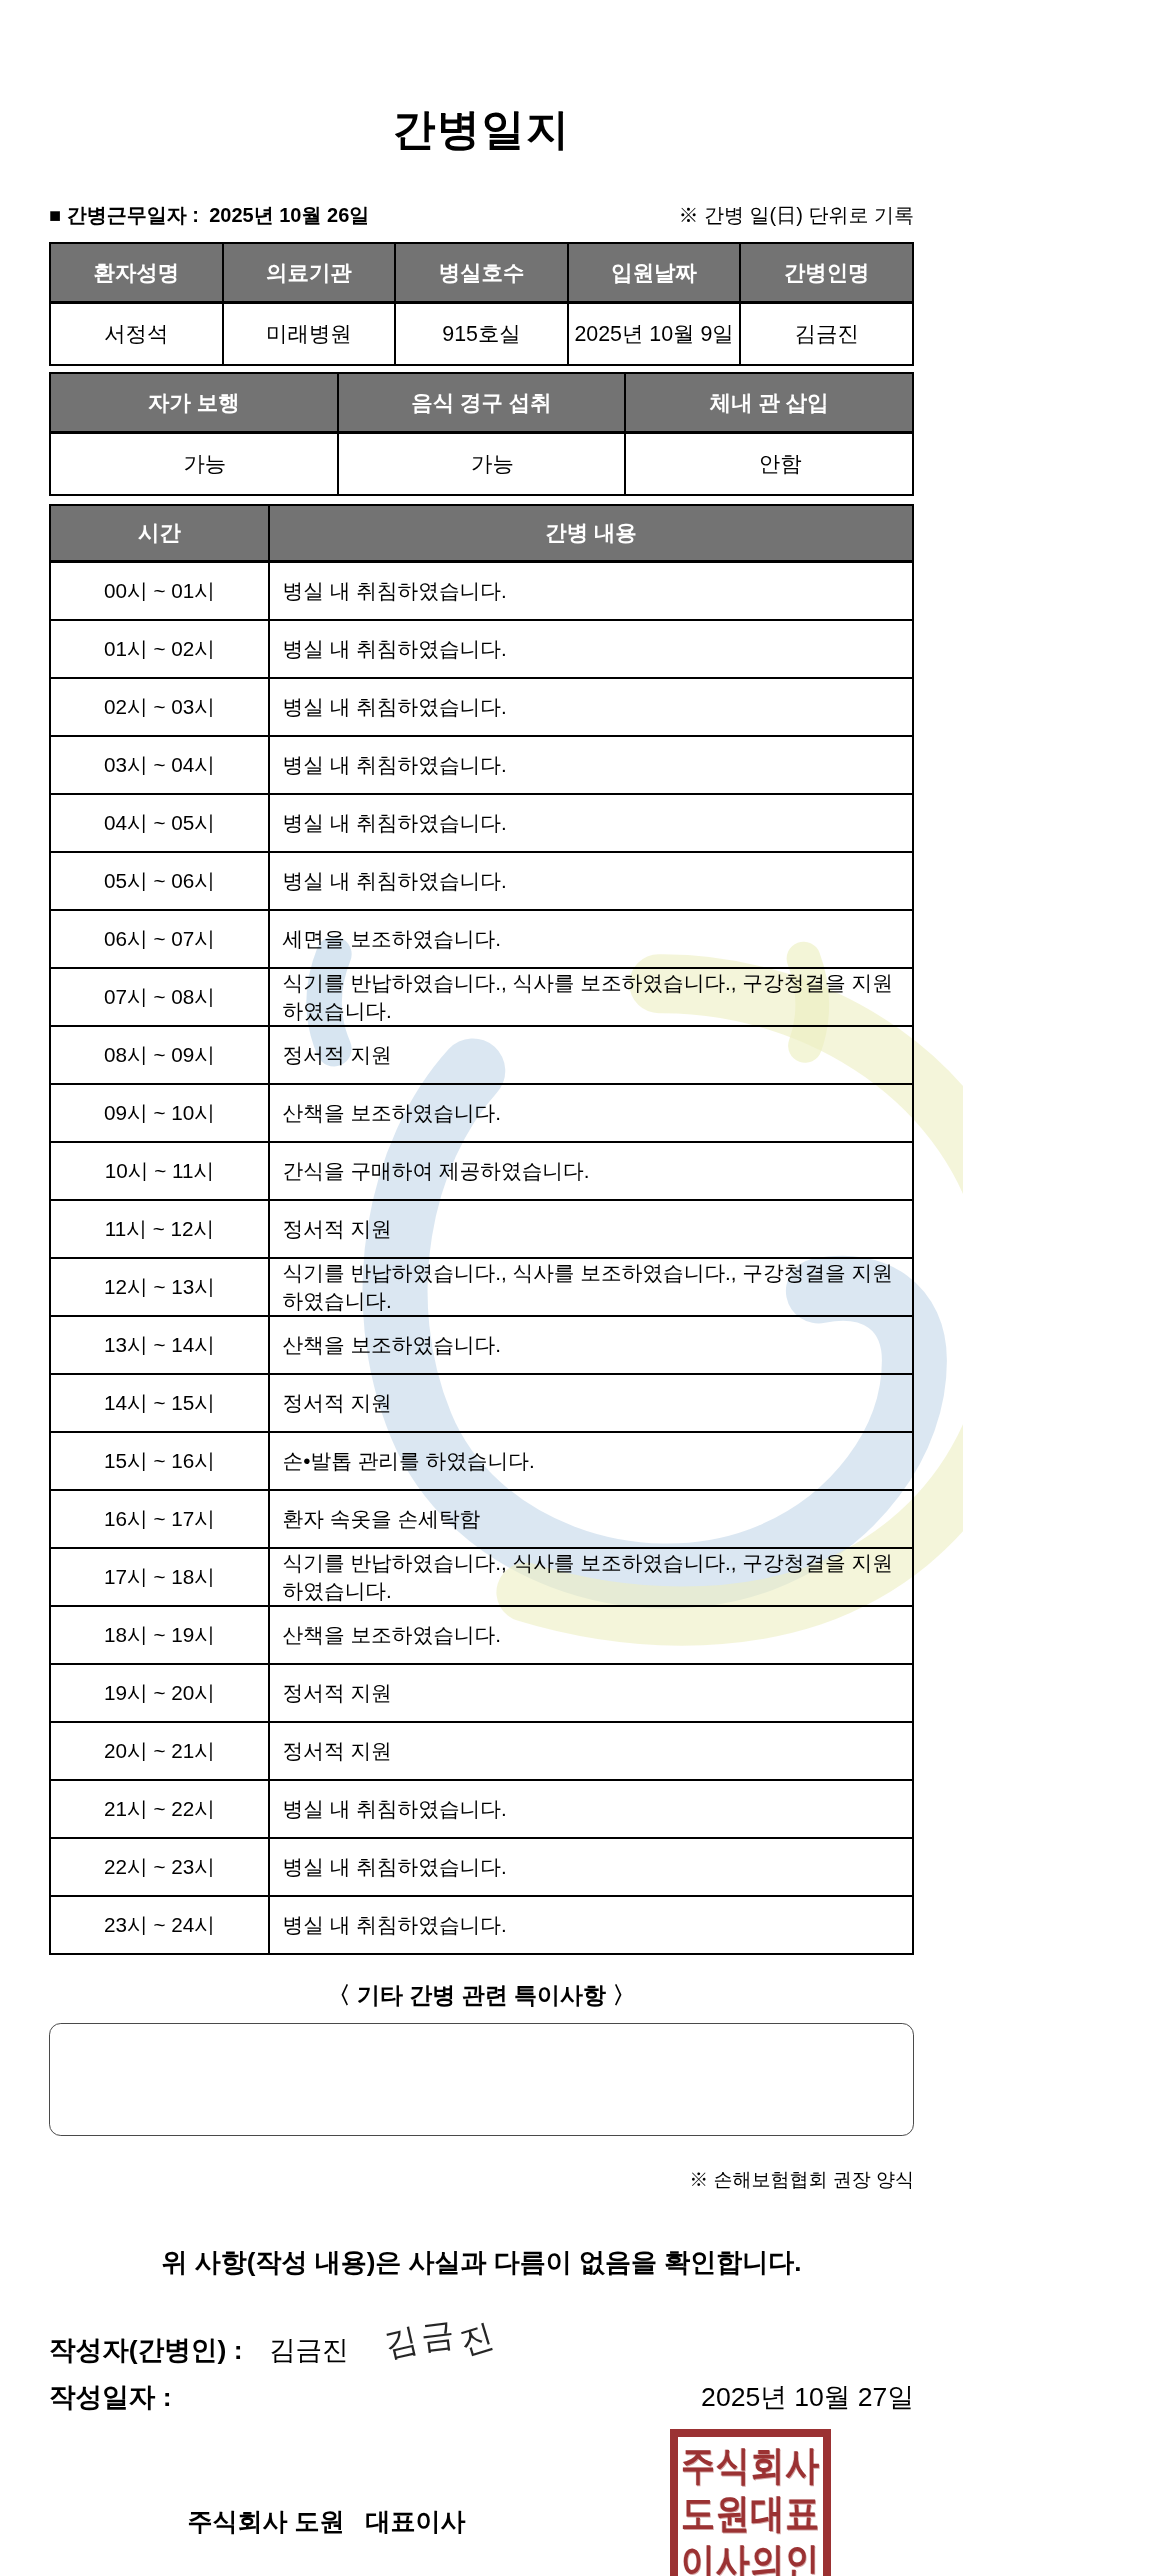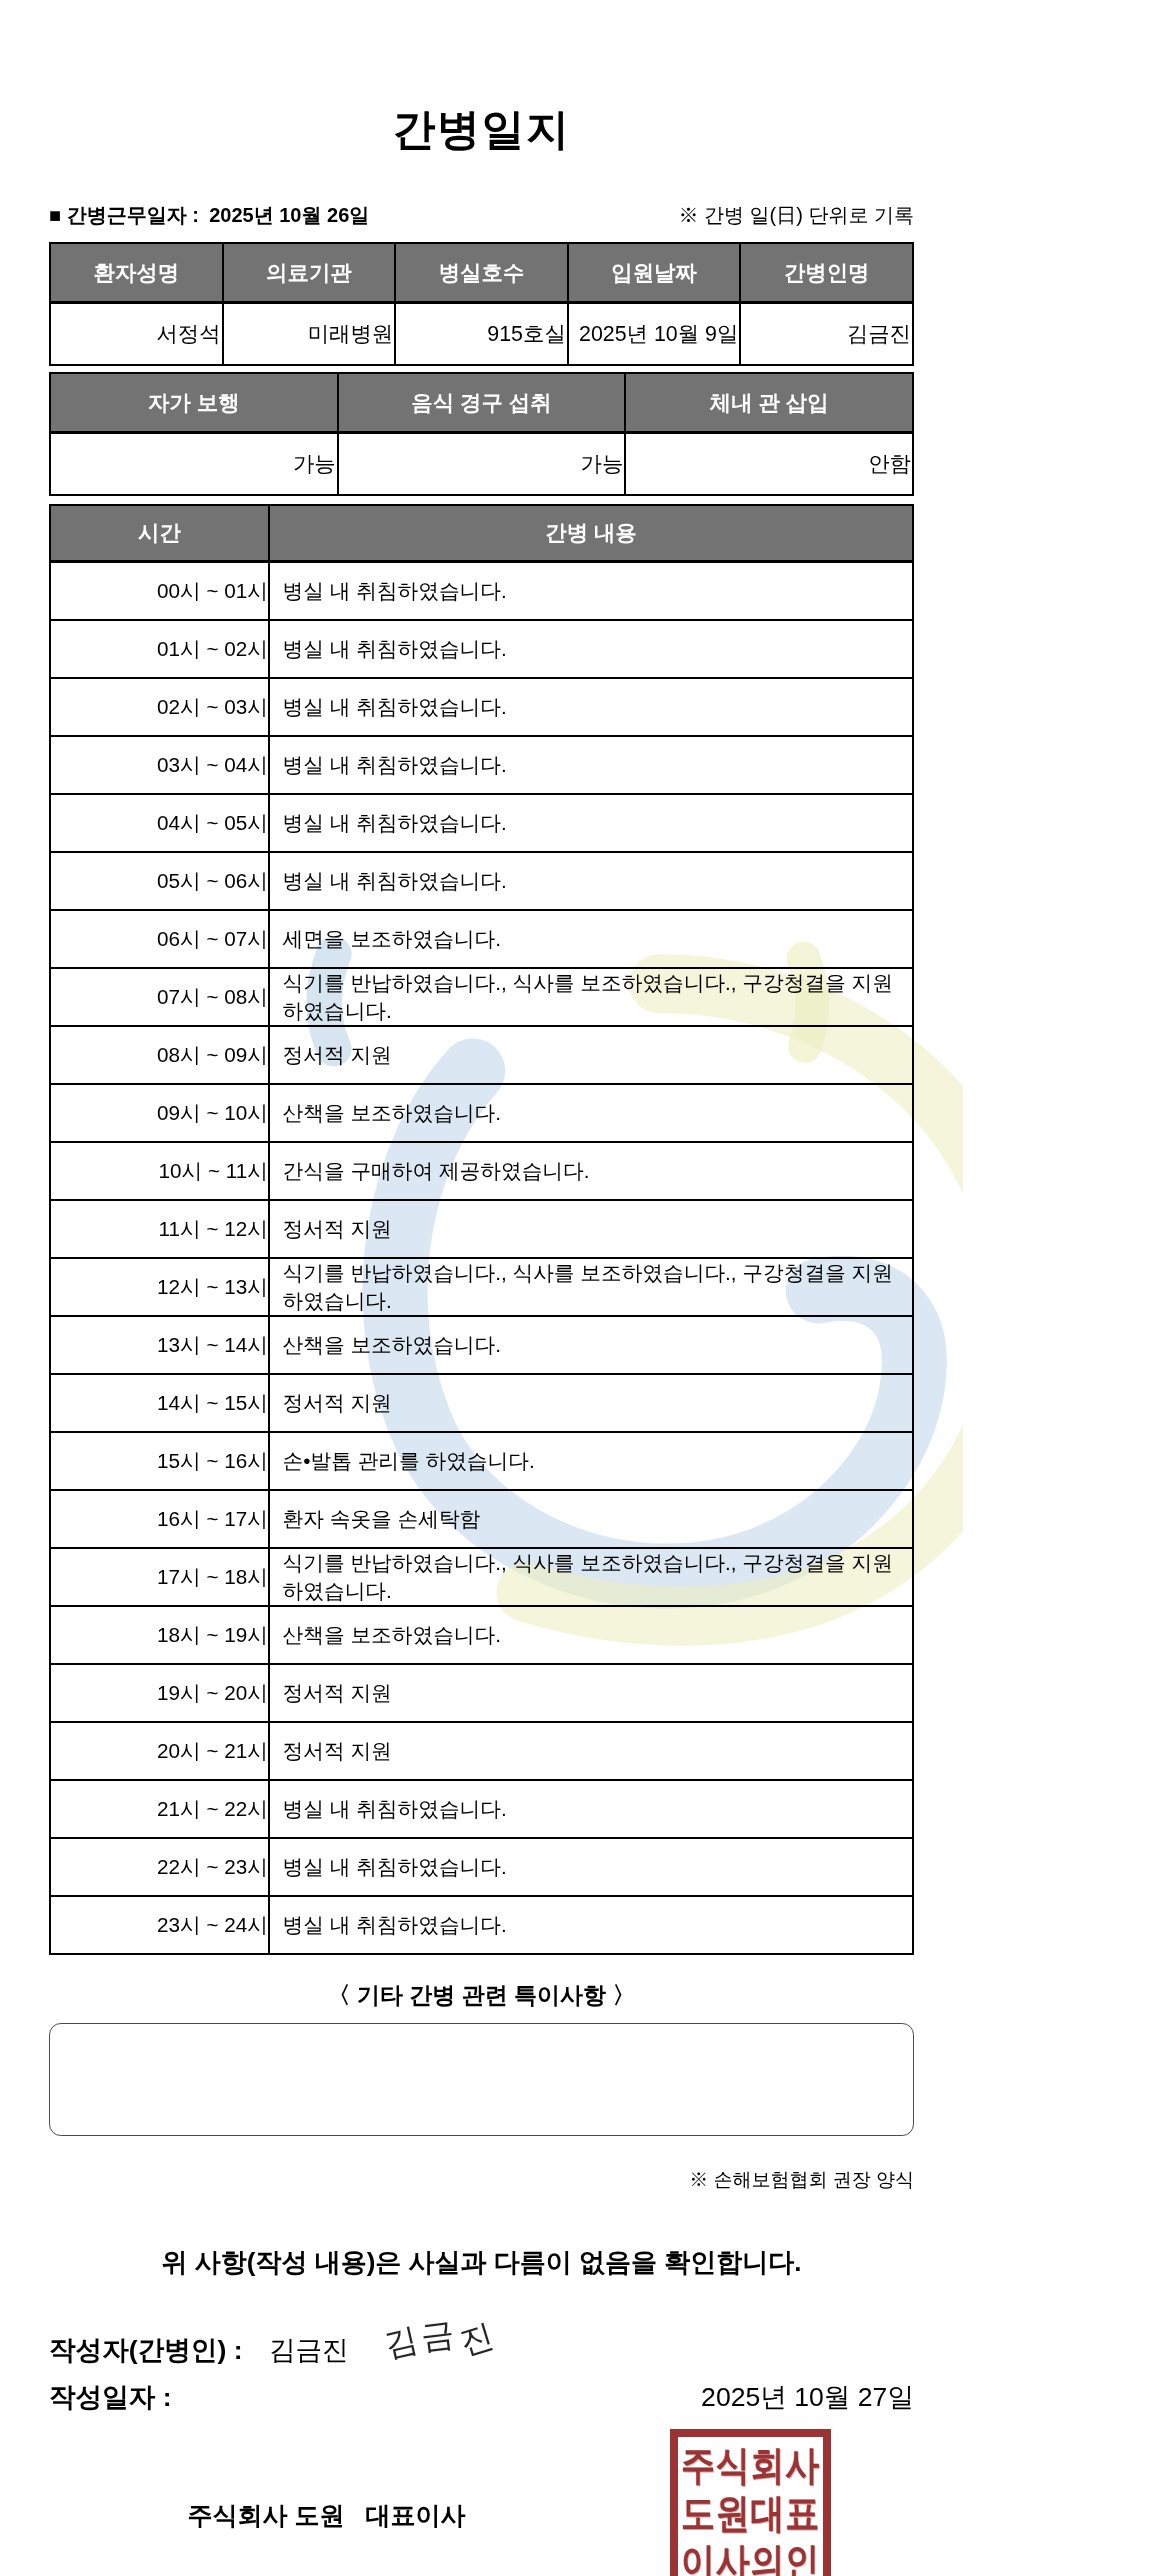--- a/index.html
+++ b/index.html
@@ -10,21 +10,21 @@
 
   .doc-title{margin:105px 0 0 0;text-align:center;font-size:43px;font-weight:700;line-height:1.12;letter-spacing:1.5px;}
 
   .date-row{display:flex;justify-content:space-between;align-items:flex-end;margin-top:49px;font-size:20px;}
   .date-left{font-weight:600;display:flex;gap:10.3px;}
   .date-right{font-weight:400;}
 
   table{border-collapse:collapse;width:100%;table-layout:fixed;background:transparent;}
   th,td{border:2.2px solid #000;text-align:center;vertical-align:middle;overflow:hidden;}
   th{background:#737373;color:#fff;font-weight:700;font-size:21.4px;border-bottom-width:3px;}
-  td{font-size:21.4px;background:transparent;text-align:right;}
+  td{font-size:21.4px;background:transparent;}
 
   .tbl-info{margin-top:12.6px;}
   .tbl-info th{height:55px;}
   .tbl-info td{height:58px;}
 
   .tbl-status{margin-top:6px;border-radius:15px;}
   .tbl-status th{height:55px;}
   .tbl-status td{height:58px;padding-left:23px;}
 
   .tbl-care{margin-top:8.1px;}
@@ -41,21 +41,21 @@
   .confirm{margin-top:52px;text-align:center;font-size:26px;font-weight:700;}
 
   .writer-row{margin-top:43px;font-size:26.6px;display:flex;align-items:flex-end;gap:19px;}
   .writer-label{white-space:pre;font-weight:bold;}
   .signature{display:inline-block;margin-left:17.7px;transform:rotate(-4deg) translateY(-5.9px);opacity:.85;}
   .signature span{display:inline-block;font-size:33px;font-weight:400;letter-spacing:4.4px;}
 
   .written-date-row{margin-top:11px;font-size:26.6px;display:flex;gap:15px;justify-content:space-between;}
 
   .bottom-block{position:relative;margin-top:7.4px;height:222px;}
-  .company-line{position:absolute;left:0;right:310px;top:77px;text-align:center;font-size:25px;font-weight:700;white-space:pre;}
+  .company-line{position:absolute;left:0;right:310px;top:83px;text-align:center;font-size:25px;font-weight:700;white-space:pre;}
   .stamp{position:absolute;left:621px;top:7.4px;width:145px;height:146px;border:8.9px solid #9b3233;
          display:flex;flex-direction:column;justify-content:space-around;align-items:center;padding:3px 0;}
   .stamp-row{color:#9b3233;font-size:34px;font-weight:700;line-height:1;letter-spacing:0.7px;
              transform:scaleY(1.18);text-shadow:0.7px 0.7px 0 rgba(155,50,51,.45), -0.7px 0 0 rgba(155,50,51,.25);white-space:nowrap;}
 </style>
 </head>
 <body>
 
 <div class="page">
 

